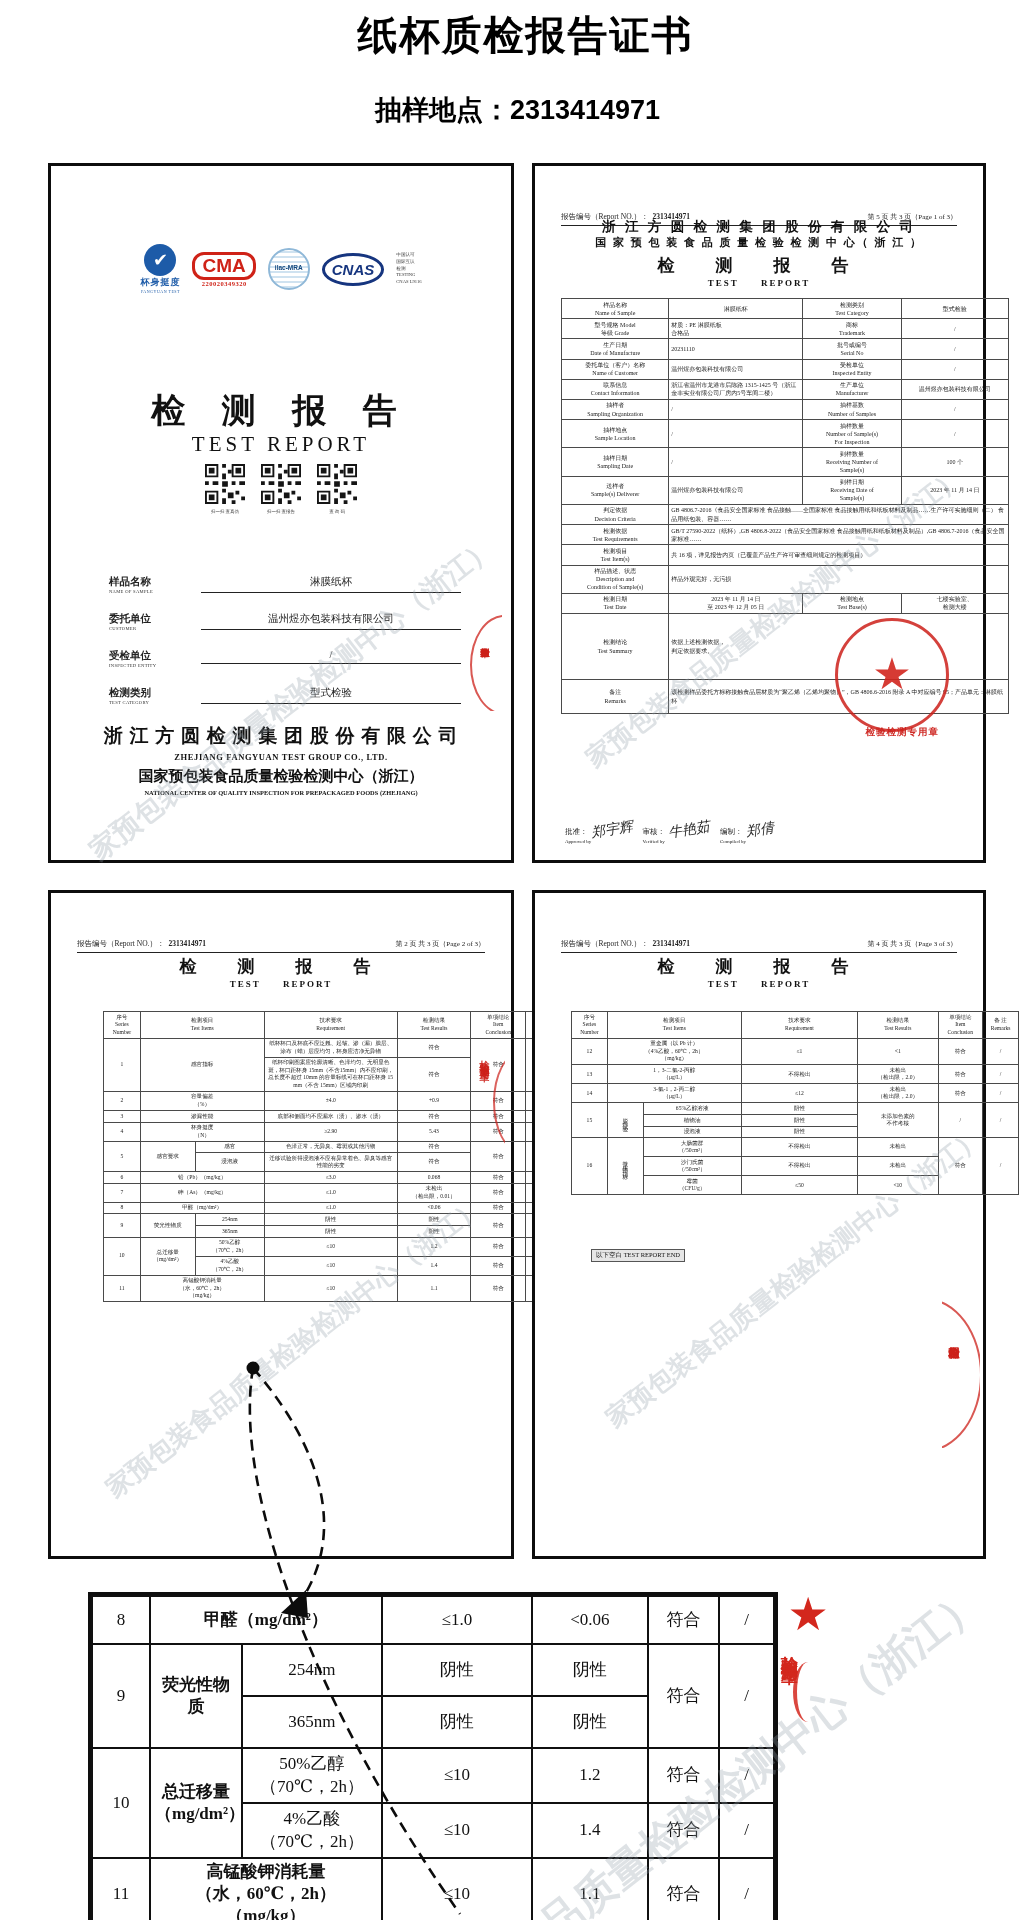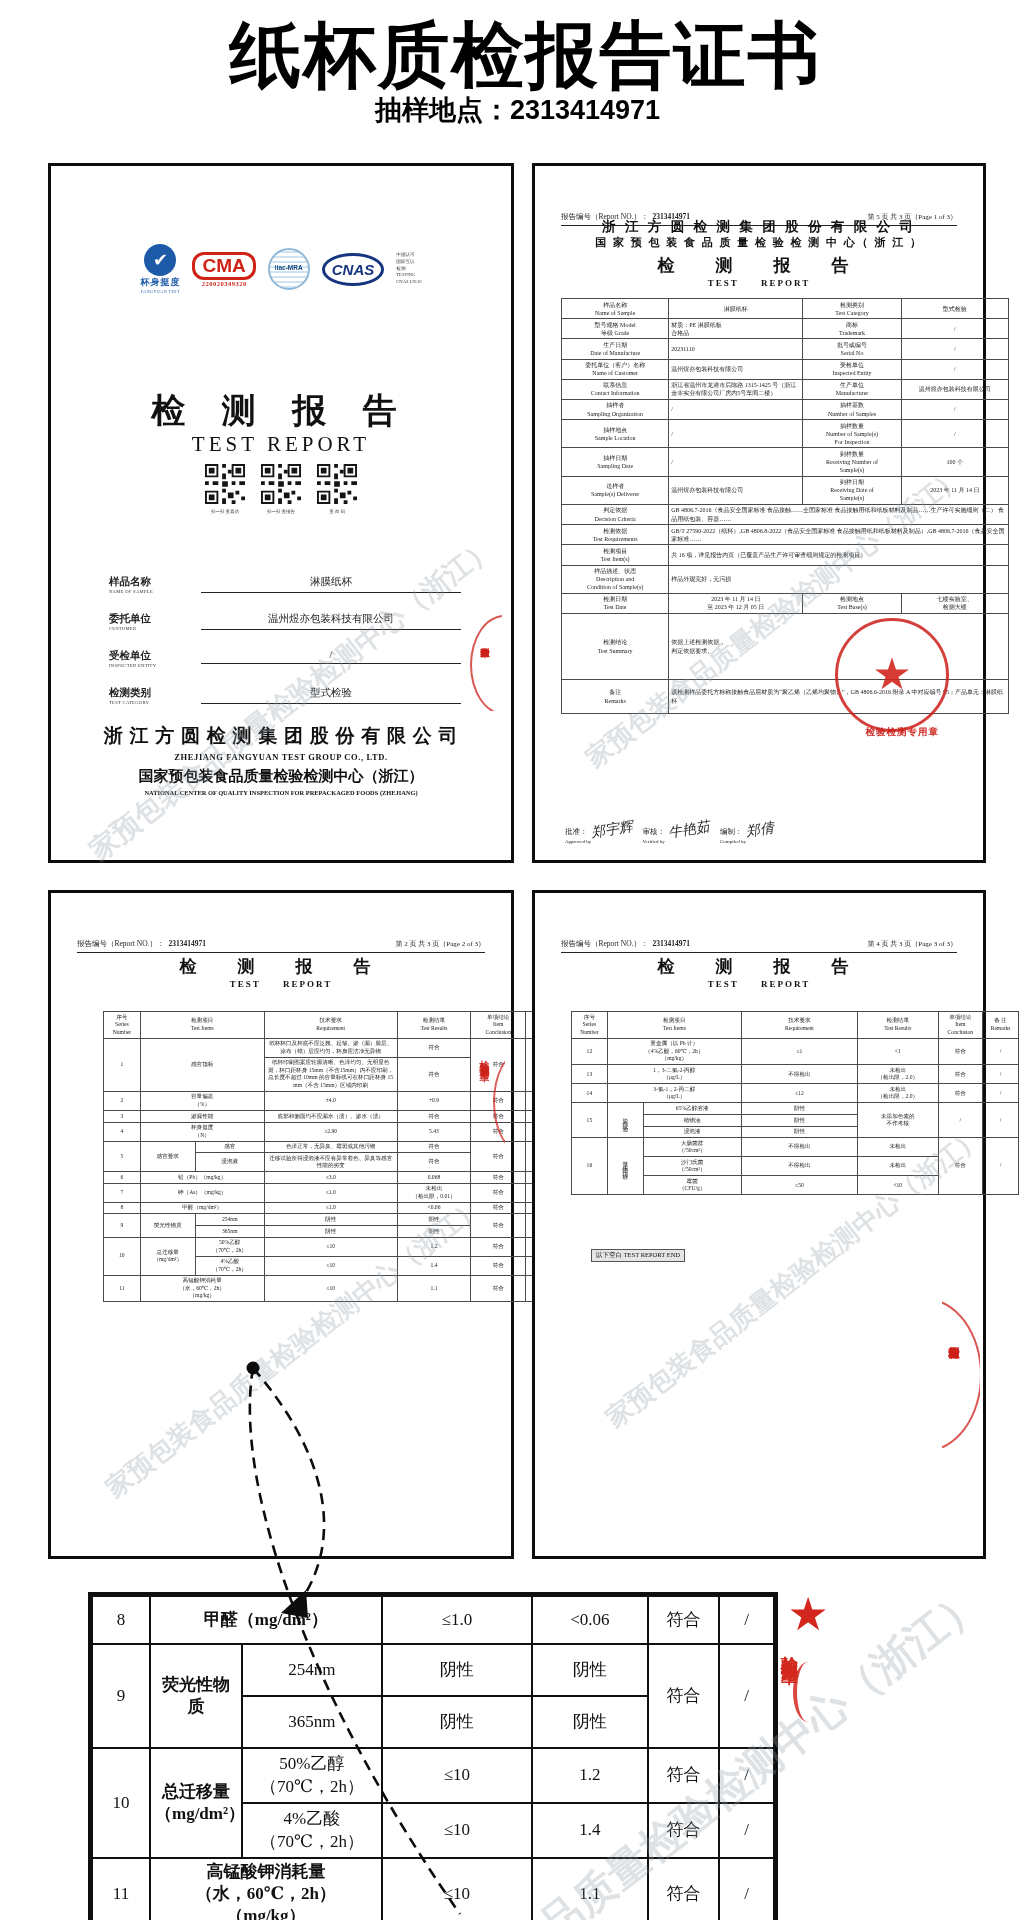--- a/index.html
+++ b/index.html
@@ -2,21 +2,21 @@
 <html><head>
 <meta charset="utf-8">
 <style>
   html,body{margin:0;padding:0;background:#fff;}
   #page{position:relative;width:1035px;height:1920px;background:#fff;overflow:hidden;
         font-family:"Liberation Serif","DejaVu Serif",serif;color:#1a1a1a;}
   .abs{position:absolute;}
   .ctr{left:0;right:0;text-align:center;}
   
   .main-title{top:8px;font-family:"Liberation Sans","DejaVu Sans",sans-serif;
-      font-weight:900;font-size:72px;letter-spacing:2px;color:#000;margin-left:16px;}
+      font-weight:900;font-size:40px;letter-spacing:2px;color:#000;margin-left:16px;}
   .sub-title{top:92px;font-family:"Liberation Sans","DejaVu Sans",sans-serif;
       font-weight:bold;font-size:27px;color:#000;}
   
   .doc{position:absolute;background:#fff;border:3px solid #0d0d0d;}
   #doc1{left:48px;top:163px;width:460px;height:694px;}
   #doc2{left:532px;top:163px;width:448px;height:694px;}
   #doc3{left:48px;top:890px;width:460px;height:663px;}
   #doc4{left:532px;top:890px;width:448px;height:663px;}
   .pre{white-space:pre-line;}
   

